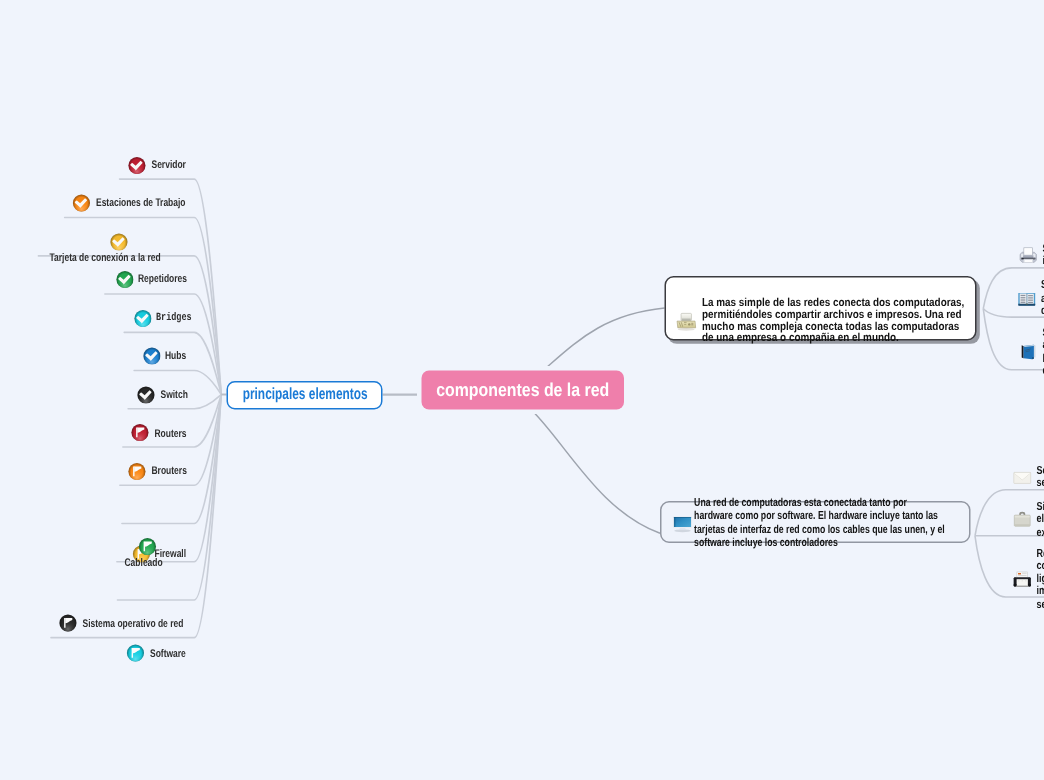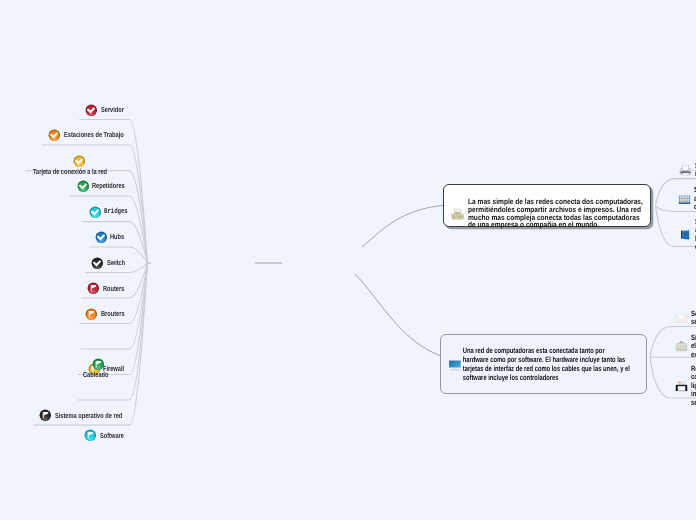--- a/index.html
+++ b/index.html
@@ -41,21 +41,21 @@
   
   .note{position:absolute;display:flex;align-items:center;box-sizing:border-box;}
   .note .nic{flex:none;position:relative;z-index:2;}
   .note .ntxt{font-weight:bold;color:#131313;display:inline-block;flex:none;
     transform-origin:left center;}
   .note1{left:442.5px;top:184px;width:208px;height:43px;background:#fff;
     border:1.6px solid #3b3b3f;border-radius:6px;padding:16px 0 0 5px;
     box-shadow:2.2px 2.2px 0 rgba(90,92,100,.6);}
   .note1 .nic{width:17px;height:17px;margin-right:2px;margin-top:1px;}
   .note1 .ntxt{font-size:7.7px;line-height:7.95px;width:208px;transform:scaleX(.858);}
-  .note2{left:439.5px;top:334px;width:207px;height:60px;background:#eff3fb;
+  .note2{left:439.5px;top:334px;width:207px;height:28px;background:#eff3fb;
     border:1px solid #9297a2;border-radius:6px;padding:2px 0 0 6px;}
   .note2 .nic{width:16px;height:16px;margin-right:2px;}
   .note2 .ntxt{font-size:7.7px;line-height:8.95px;width:222px;
     transform:scaleX(.755) translateX(-3px);}
 </style>
 </head>
 <body>
 
 <div id="stage">
 
@@ -84,21 +84,27 @@
     <g id="right-links" fill="none" stroke="#c3c8d2" stroke-width="1.05">
         <path d="M655.5,205.7 C658,192.69199999999998 662.5,178.6 674.5,178.6 H700"></path>
         <path d="M655.5,205.7 C658,208.436 662.5,211.4 674.5,211.4 H700"></path>
         <path d="M655.5,205.7 C658,225.284 662.5,246.5 674.5,246.5 H700"></path>
         <path d="M650,357.2 C652.5,342.464 658.5,326.5 670.5,326.5 H700"></path>
         <path d="M650,357.2 H700"></path>
         <path d="M650,357.2 C652.5,376.784 658.5,398 670.5,398 H700"></path>
       </g>
   </svg>
 
-
+  <div class="root-node">
+    <span>componentes de la red</span>
+  </div>
+
+  <div class="branch-node">
+    <span>principales elementos</span>
+  </div>
 
   <div id="leaves">
       <div class="leaf" style="left: 85.3px; top: 103.1px;">
         <span class="ic"><svg viewBox="0 0 30 30" width="100%" height="100%">
             <defs>
               <radialGradient id="g0" cx="50%" cy="50%" r="50%">
                 <stop offset="66%" stop-color="#bc1e31"></stop>
                 <stop offset="93%" stop-color="#811422"></stop>
                 <stop offset="100%" stop-color="#6e111d"></stop>
               </radialGradient>

